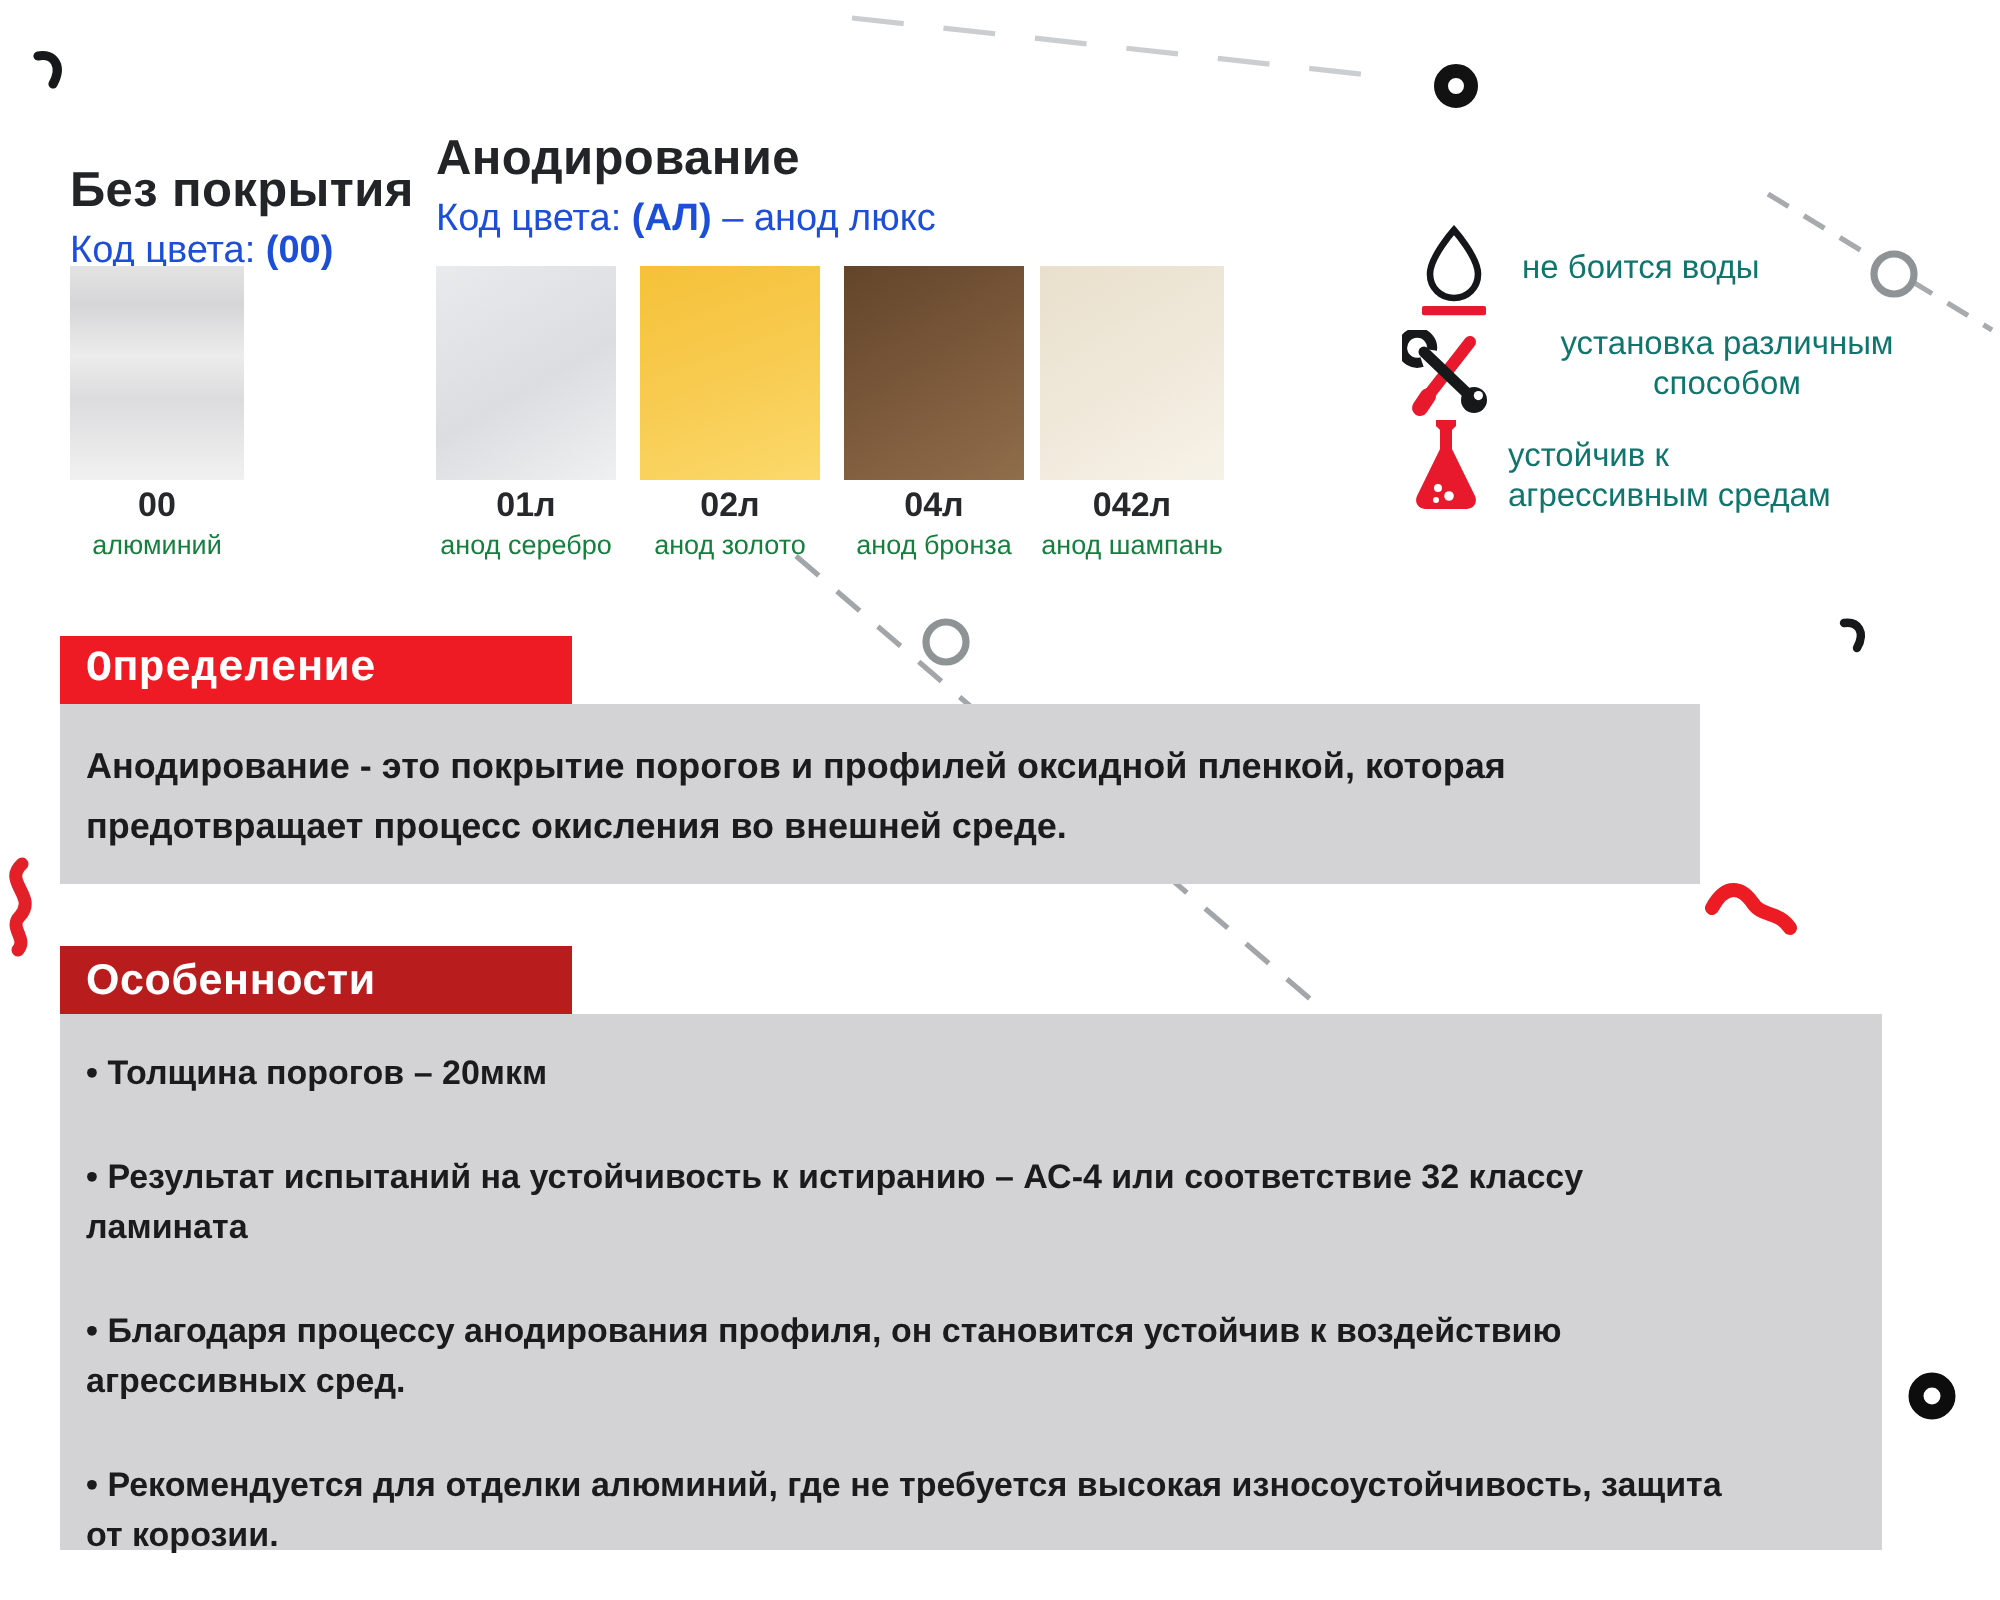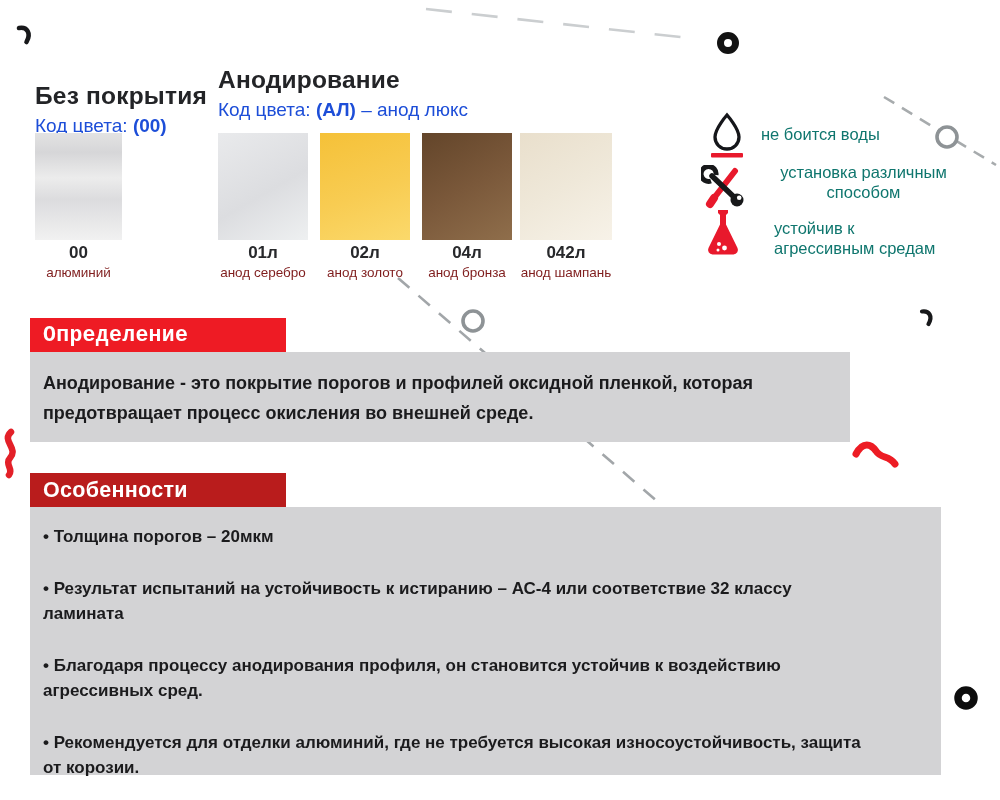--- a/index.html
+++ b/index.html
@@ -25,31 +25,31 @@
   .sw.s2 { left:320px; width:90px; }
   .sw.s3 { left:422px; width:90px; }
   .sw.s4 { left:520px; width:92px; }
   .sw-label { position:absolute; top:243px; text-align:center; }
   .sw-label.s0 { left:15px;  width:127px; }
   .sw-label.s1 { left:198px; width:130px; }
   .sw-label.s2 { left:300px; width:130px; }
   .sw-label.s3 { left:402px; width:130px; }
   .sw-label.s4 { left:500px; width:132px; }
   .sw-code { font-size:17px; font-weight:600; color:#27282b; }
-  .sw-name { font-size:13.5px; color:#7f1d1d; margin-top:2px; }
+  .sw-name { font-size:13.5px; color:#15803d; margin-top:2px; }
 
   
   .benefit-icon { position:absolute; }
   .benefit-text { position:absolute; font-size:16.5px; font-weight:400; line-height:1.22; color:#0f766e; }
   .bi0 { left:710px; top:112px; }
   .bt0 { left:761px; top:124px; width:205px; }
   .bi1 { left:701px; top:165px; }
   .bt1 { left:761px; top:162px; width:205px;text-align:center; }
   .bi2 { left:705px; top:208px; }
-  .bt2 { left:754px; top:218px; width:185px;margin-left:20px; }
+  .bt2 { left:754px; top:218px; width:185px; }
 
   
   .sec-bar {
     position:absolute; left:30px; width:256px; height:34px; z-index:2;
     display:flex; align-items:center; padding-left:13px;
   }
   .sec-bar span { color:#ffffff; font-size:21.5px; font-weight:700; letter-spacing:.3px; }
   .sec-panel { position:absolute; left:30px; z-index:2; }
   .bar-def  { top:318px; }
   .panel-def { top:352px; width:820px; height:90px; }

